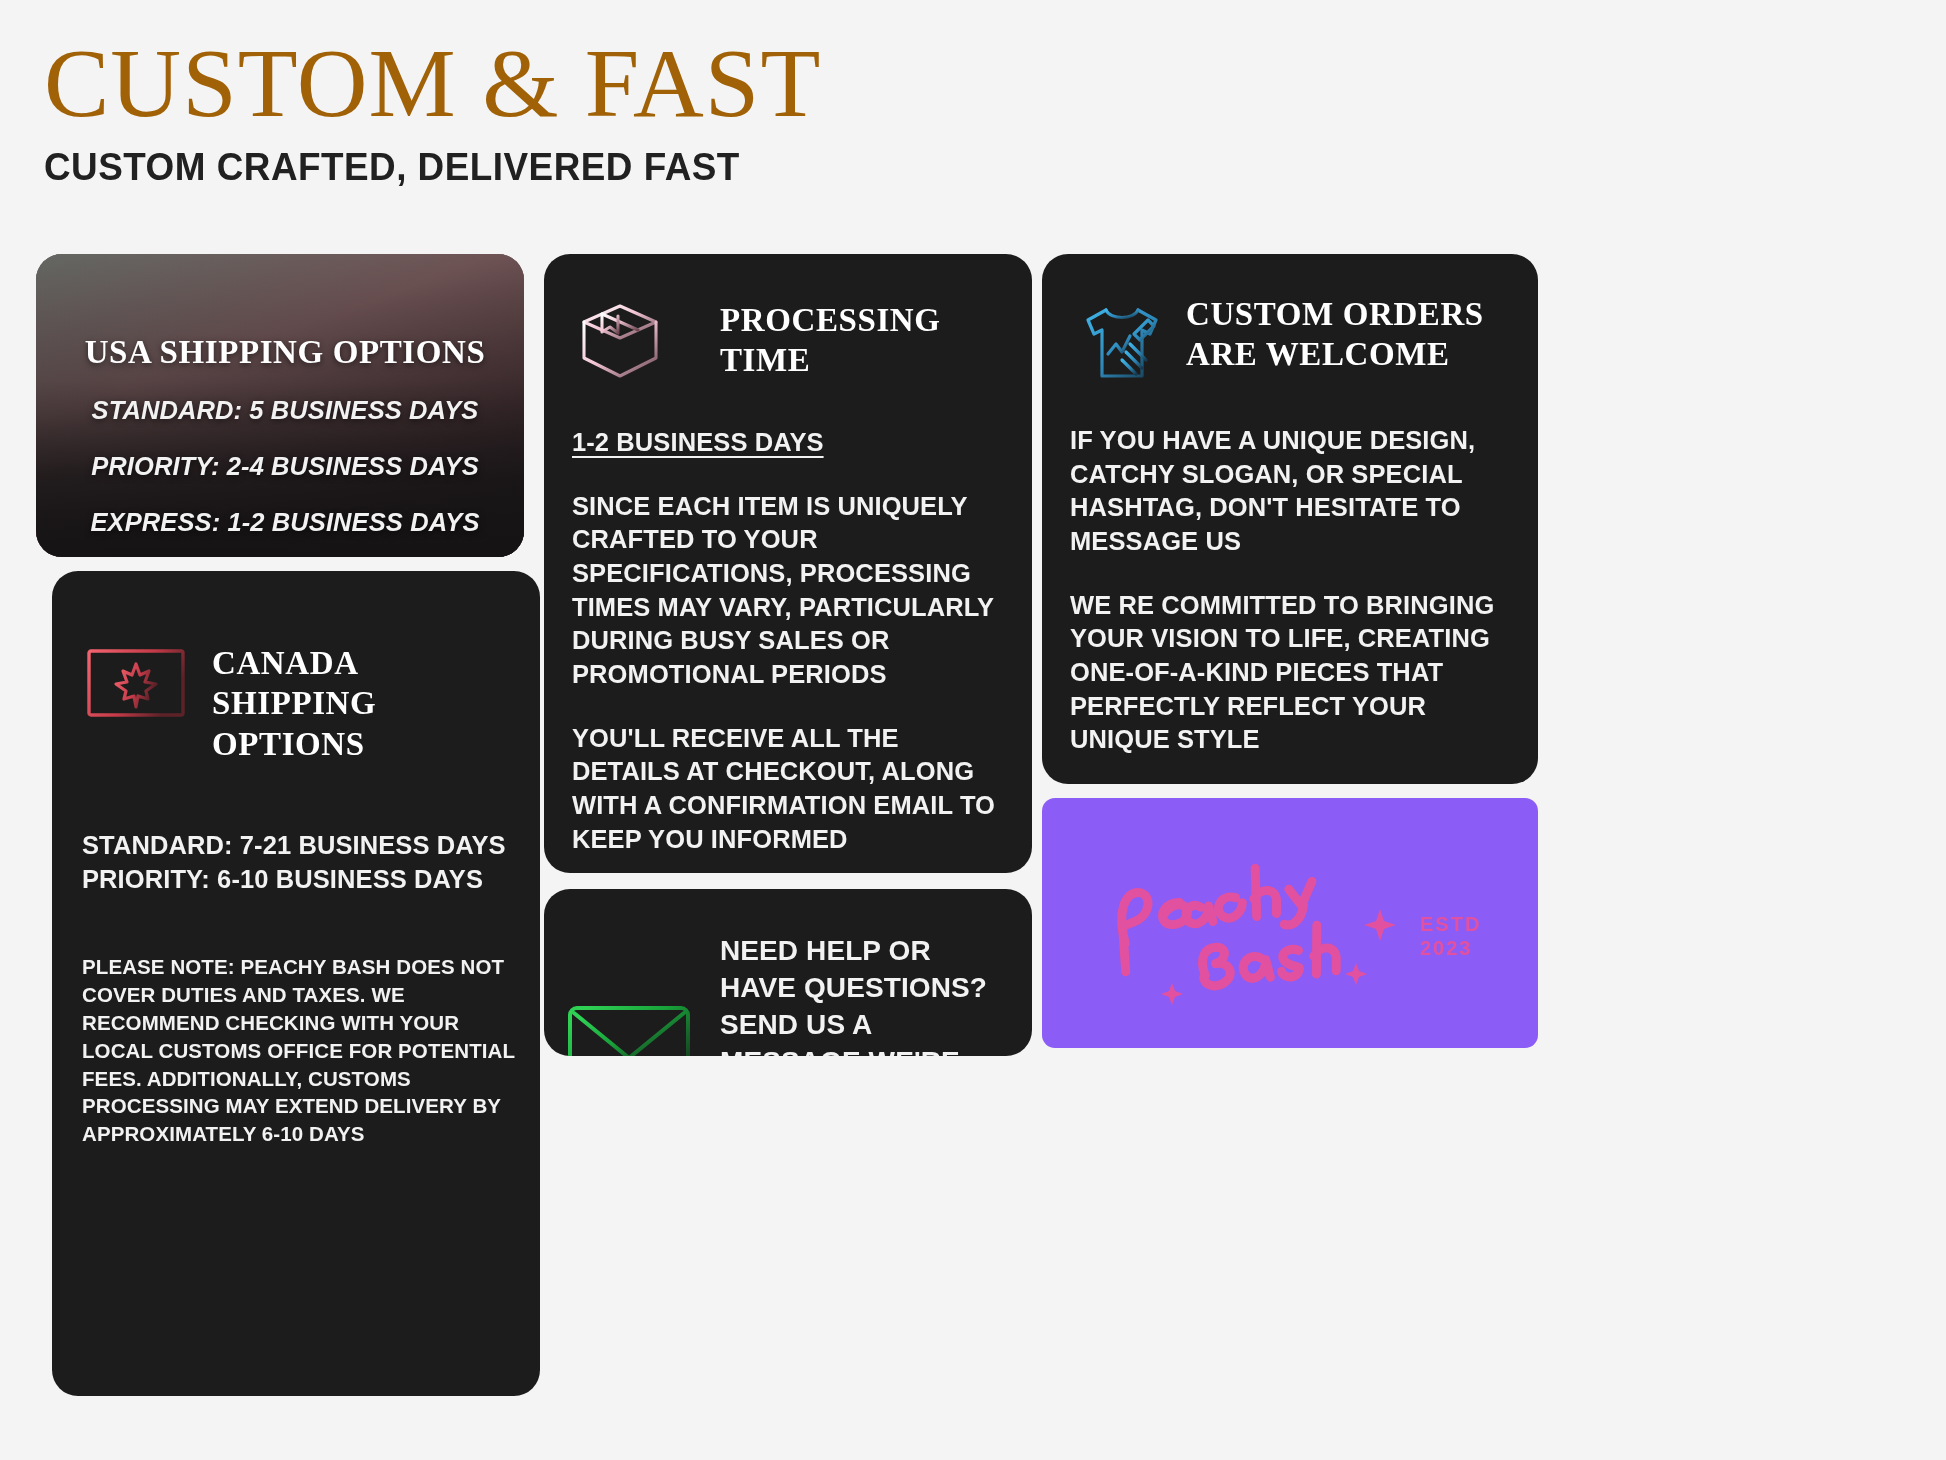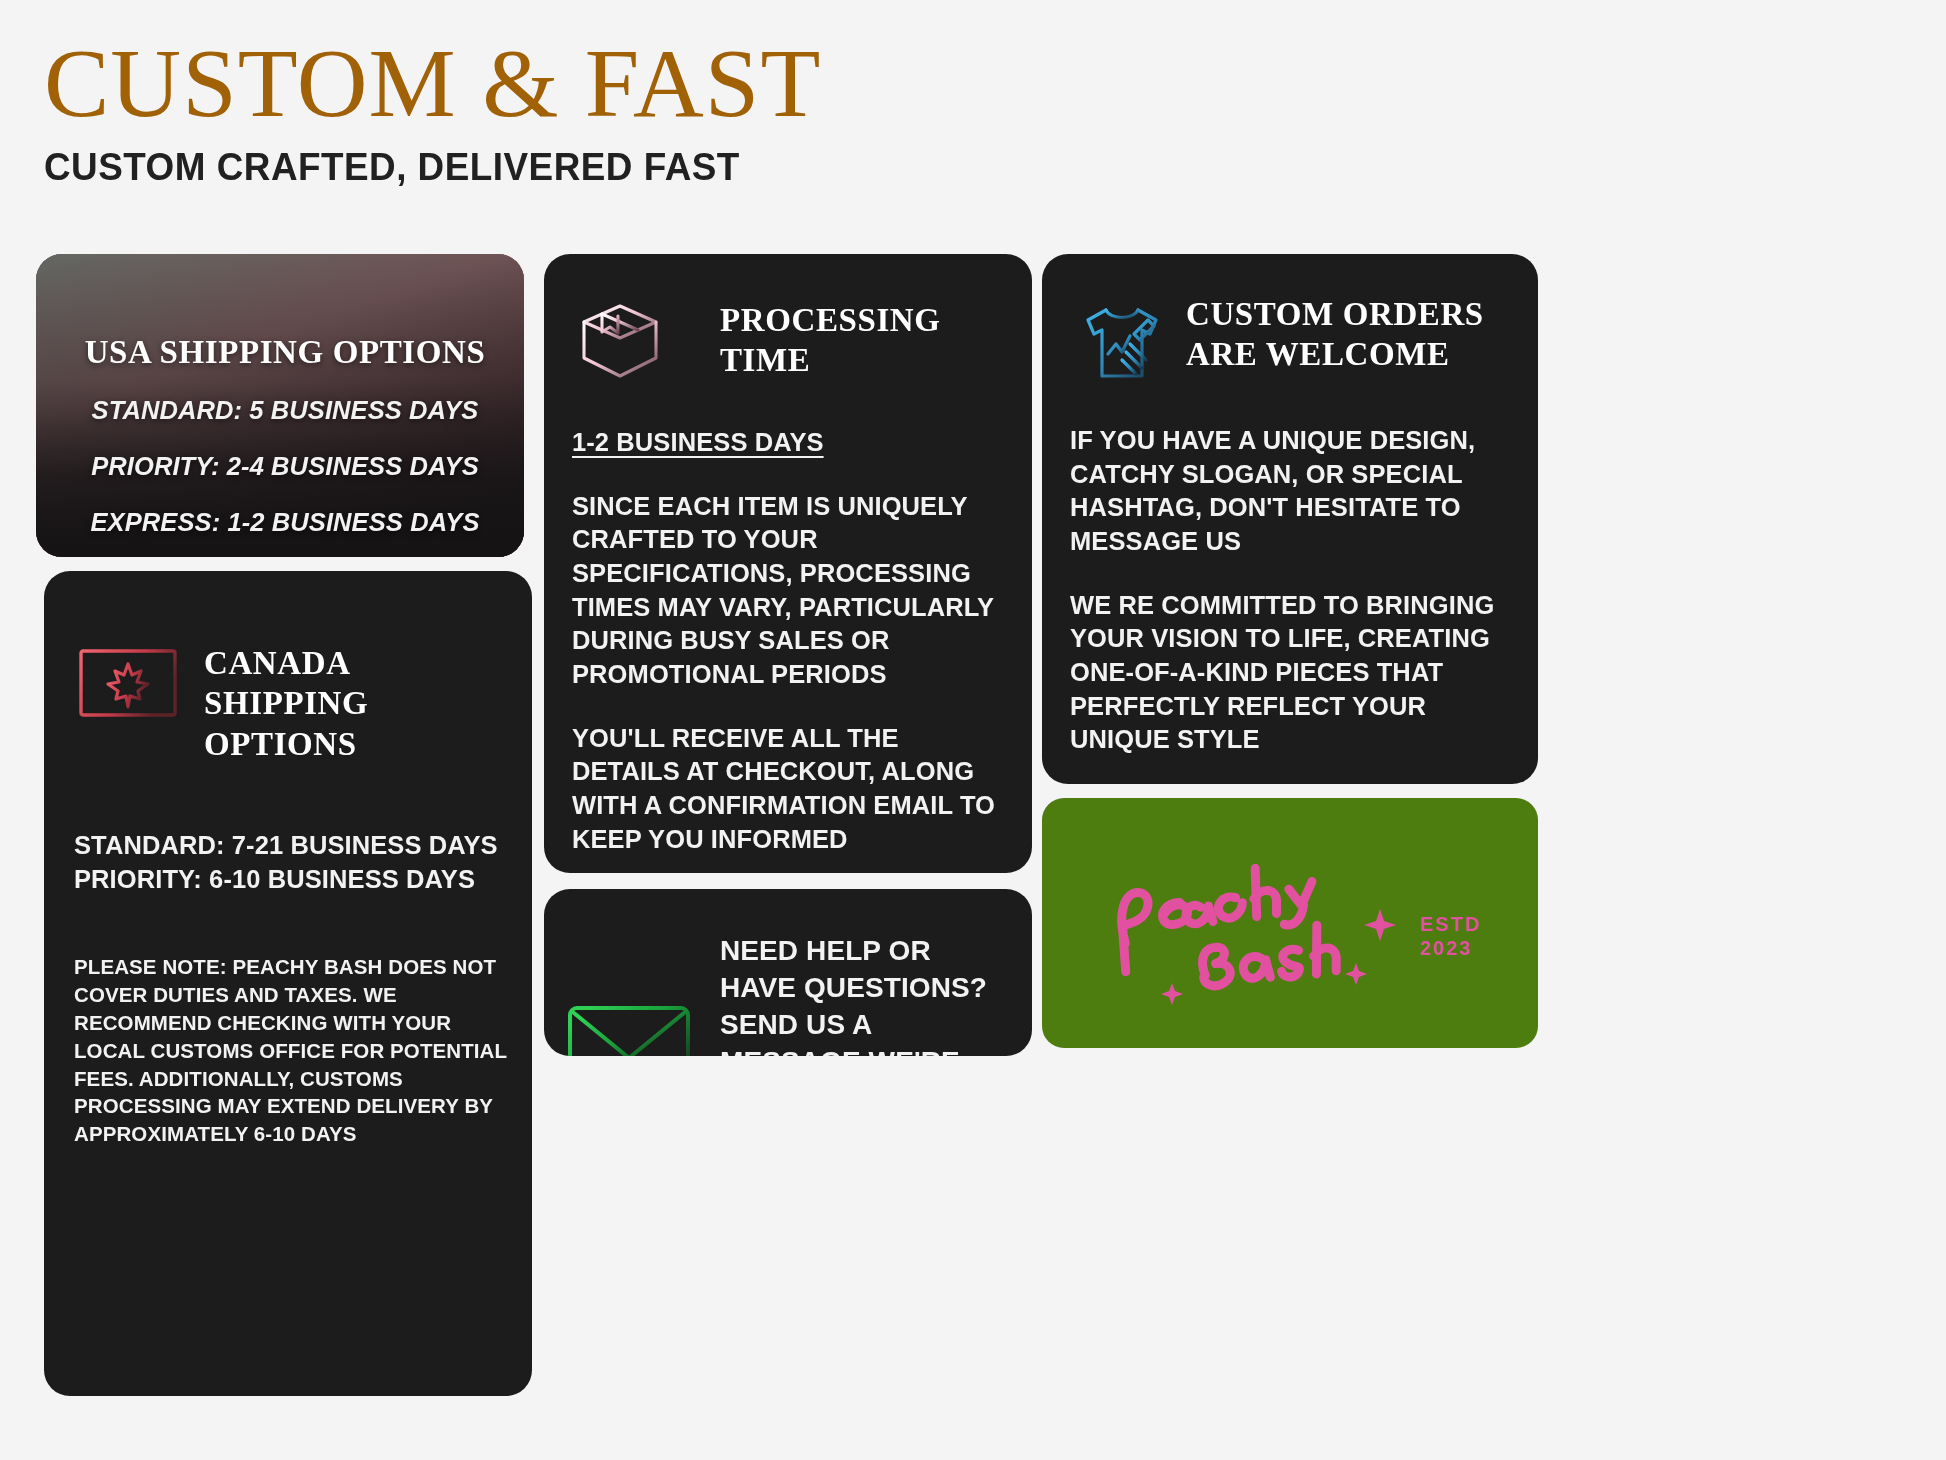--- a/index.html
+++ b/index.html
@@ -80,21 +80,21 @@
   }
   .usa-flag {
     position:absolute; inset:0; overflow:hidden; opacity:0.95;
   }
   .usa-flag svg { position:absolute; left:-30px; top:-18px; }
   .usa-content { position:absolute; left:34px; top:78px; right:24px; }
   #card-usa .card-title { text-shadow:0 2px 6px rgba(0,0,0,.55); }
   #card-usa .body-text { margin-top:22px; text-shadow:0 2px 6px rgba(0,0,0,.6);font-style:italic; }
 
   
-  #card-canada { left:8px; top:317px; width:488px; height:825px; }
+  #card-canada { left:16px; top:317px; width:488px; height:825px; }
   .ca-head { position:absolute; left:34px; top:72px; right:32px; display:flex; gap:26px; align-items:flex-start; }
   .ca-flag-icon { flex:0 0 auto; margin-top:4px; }
   .ca-body { position:absolute; left:30px; top:258px; right:26px; }
   .ca-note { position:absolute; left:30px; top:382px; right:22px; }
 
   
   #card-processing { left:508px; top:0; width:488px; height:619px; }
   .pr-head { position:absolute; left:28px; top:38px; right:26px; display:flex; gap:52px; align-items:center; }
   .pr-body { position:absolute; left:28px; top:172px; right:20px; }
   .pr-gap { height:30px; }
@@ -104,21 +104,21 @@
   .help-inner { position:absolute; left:22px; top:44px; right:18px; display:flex; gap:28px; align-items:center; }
 
   
   #card-custom { left:1006px; top:0; width:496px; height:530px; }
   .cu-head { position:absolute; left:28px; top:40px; right:22px; display:flex; gap:20px; align-items:flex-start; }
   .cu-body { position:absolute; left:28px; top:170px; right:18px; }
 
   
   #card-logo {
     left:1006px; top:544px; width:496px; height:250px;
-    background:#4d7c0f; border-radius:22px;
+    background:#8b5cf6; border-radius:13px;
   }
   .logo-wrap { position:absolute; inset:0; display:flex; align-items:center; justify-content:center; }
 
   
   .icon-box { display:block; }
 </style>
 </head>
 <body>
 
 <div class="header">

